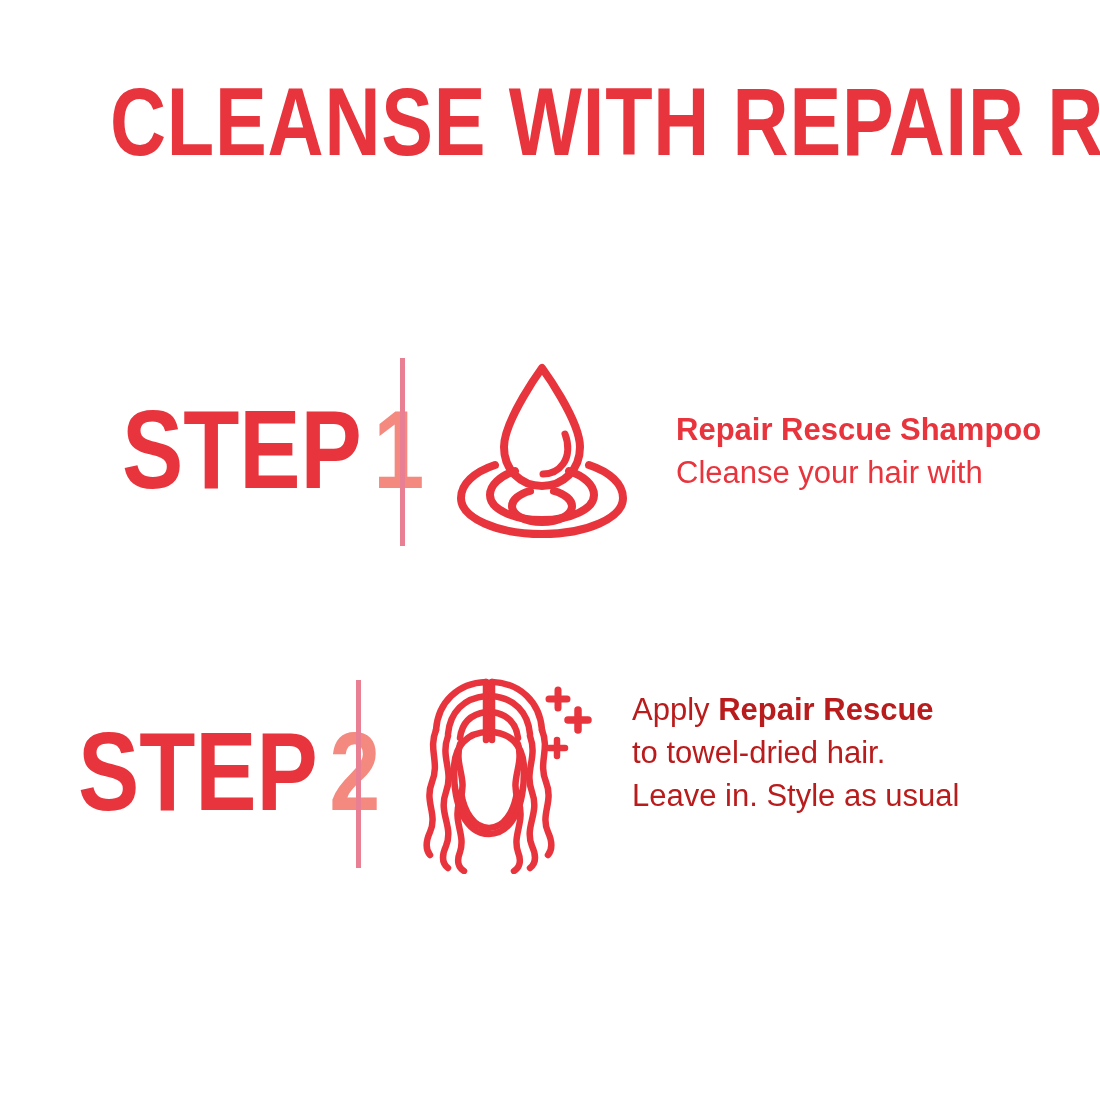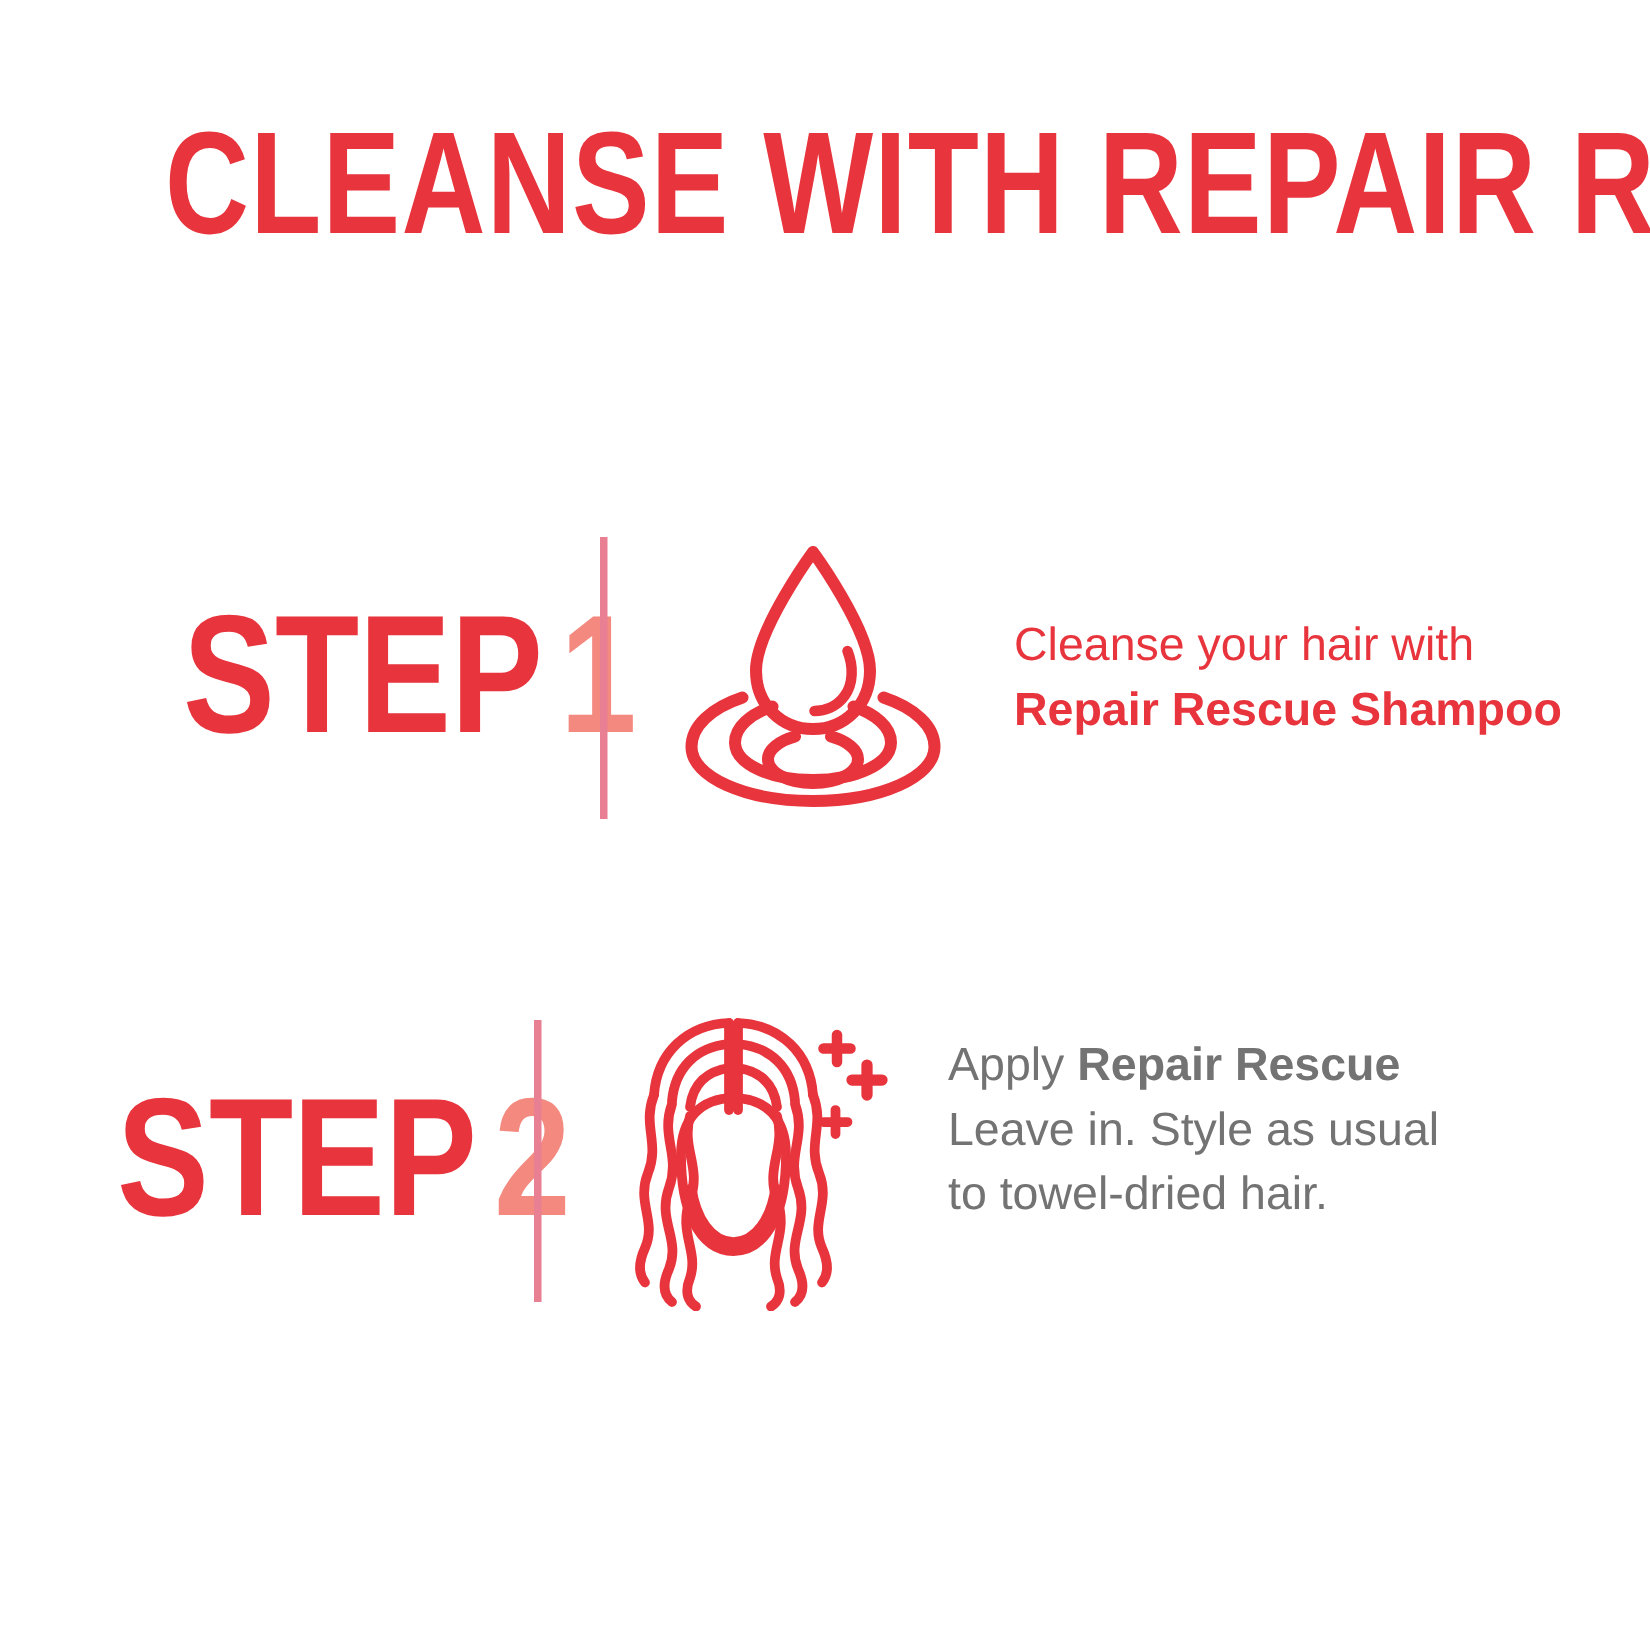--- a/index.html
+++ b/index.html
@@ -128,22 +128,22 @@
 
         <path d="M123 82 C127 92 127 104 121 112 C116 119 108 122 101 122" stroke-width="7"></path>
 
         <path d="M73 119 C58 124 48 133 48 143 C48 157 71 168 100 168 C129 168 152 157 152 143 C152 133 142 124 127 119"></path>
         <path d="M53 113 C32 120 19 132 19 146 C19 166 55 182 100 182 C145 182 181 166 181 146 C181 132 168 120 147 113"></path>
         <path d="M88 139 C77 142 70 148 70 154 C70 163 83 170 100 170 C117 170 130 163 130 154 C130 148 123 142 112 139"></path>
       </svg>
     </div>
 
     <div class="step-copy" style="color: rgb(232, 52, 60);">
+        <span class="line"><b>Repair Rescue Shampoo</b></span>
         <span class="line"><span>Cleanse your hair with</span></span>
-        <span class="line"><b>Repair Rescue Shampoo</b></span>
       </div>
   </div>
 
   <div class="step-row step2">
 
     <div class="step-label" style="color: rgb(232, 52, 60);">
       <span>STEP</span><span class="num" style="color: rgb(244, 137, 127);">2</span>
     </div>
 
     <div class="divider" style="background: rgb(232, 127, 146);"></div>
@@ -182,20 +182,20 @@
         </g>
         <g stroke-width="7.5">
           <path d="M180 36 L180 56 M170 46 L190 46"></path>
         </g>
         <g stroke-width="6.5">
           <path d="M159 66 L159 82 M151 74 L167 74"></path>
         </g>
       </svg>
     </div>
 
-    <div class="step-copy" style="color: #737373;">
+    <div class="step-copy" style="color: #b91c1c;">
         <span class="line"><span>Apply </span><b>Repair Rescue</b></span>
+        <span class="line"><span>to towel-dried hair.</span></span>
         <span class="line"><span>Leave in. Style as usual</span></span>
-        <span class="line"><span>to towel-dried hair.</span></span>
       </div>
   </div>
 
 </div>
 
 </body></html>

